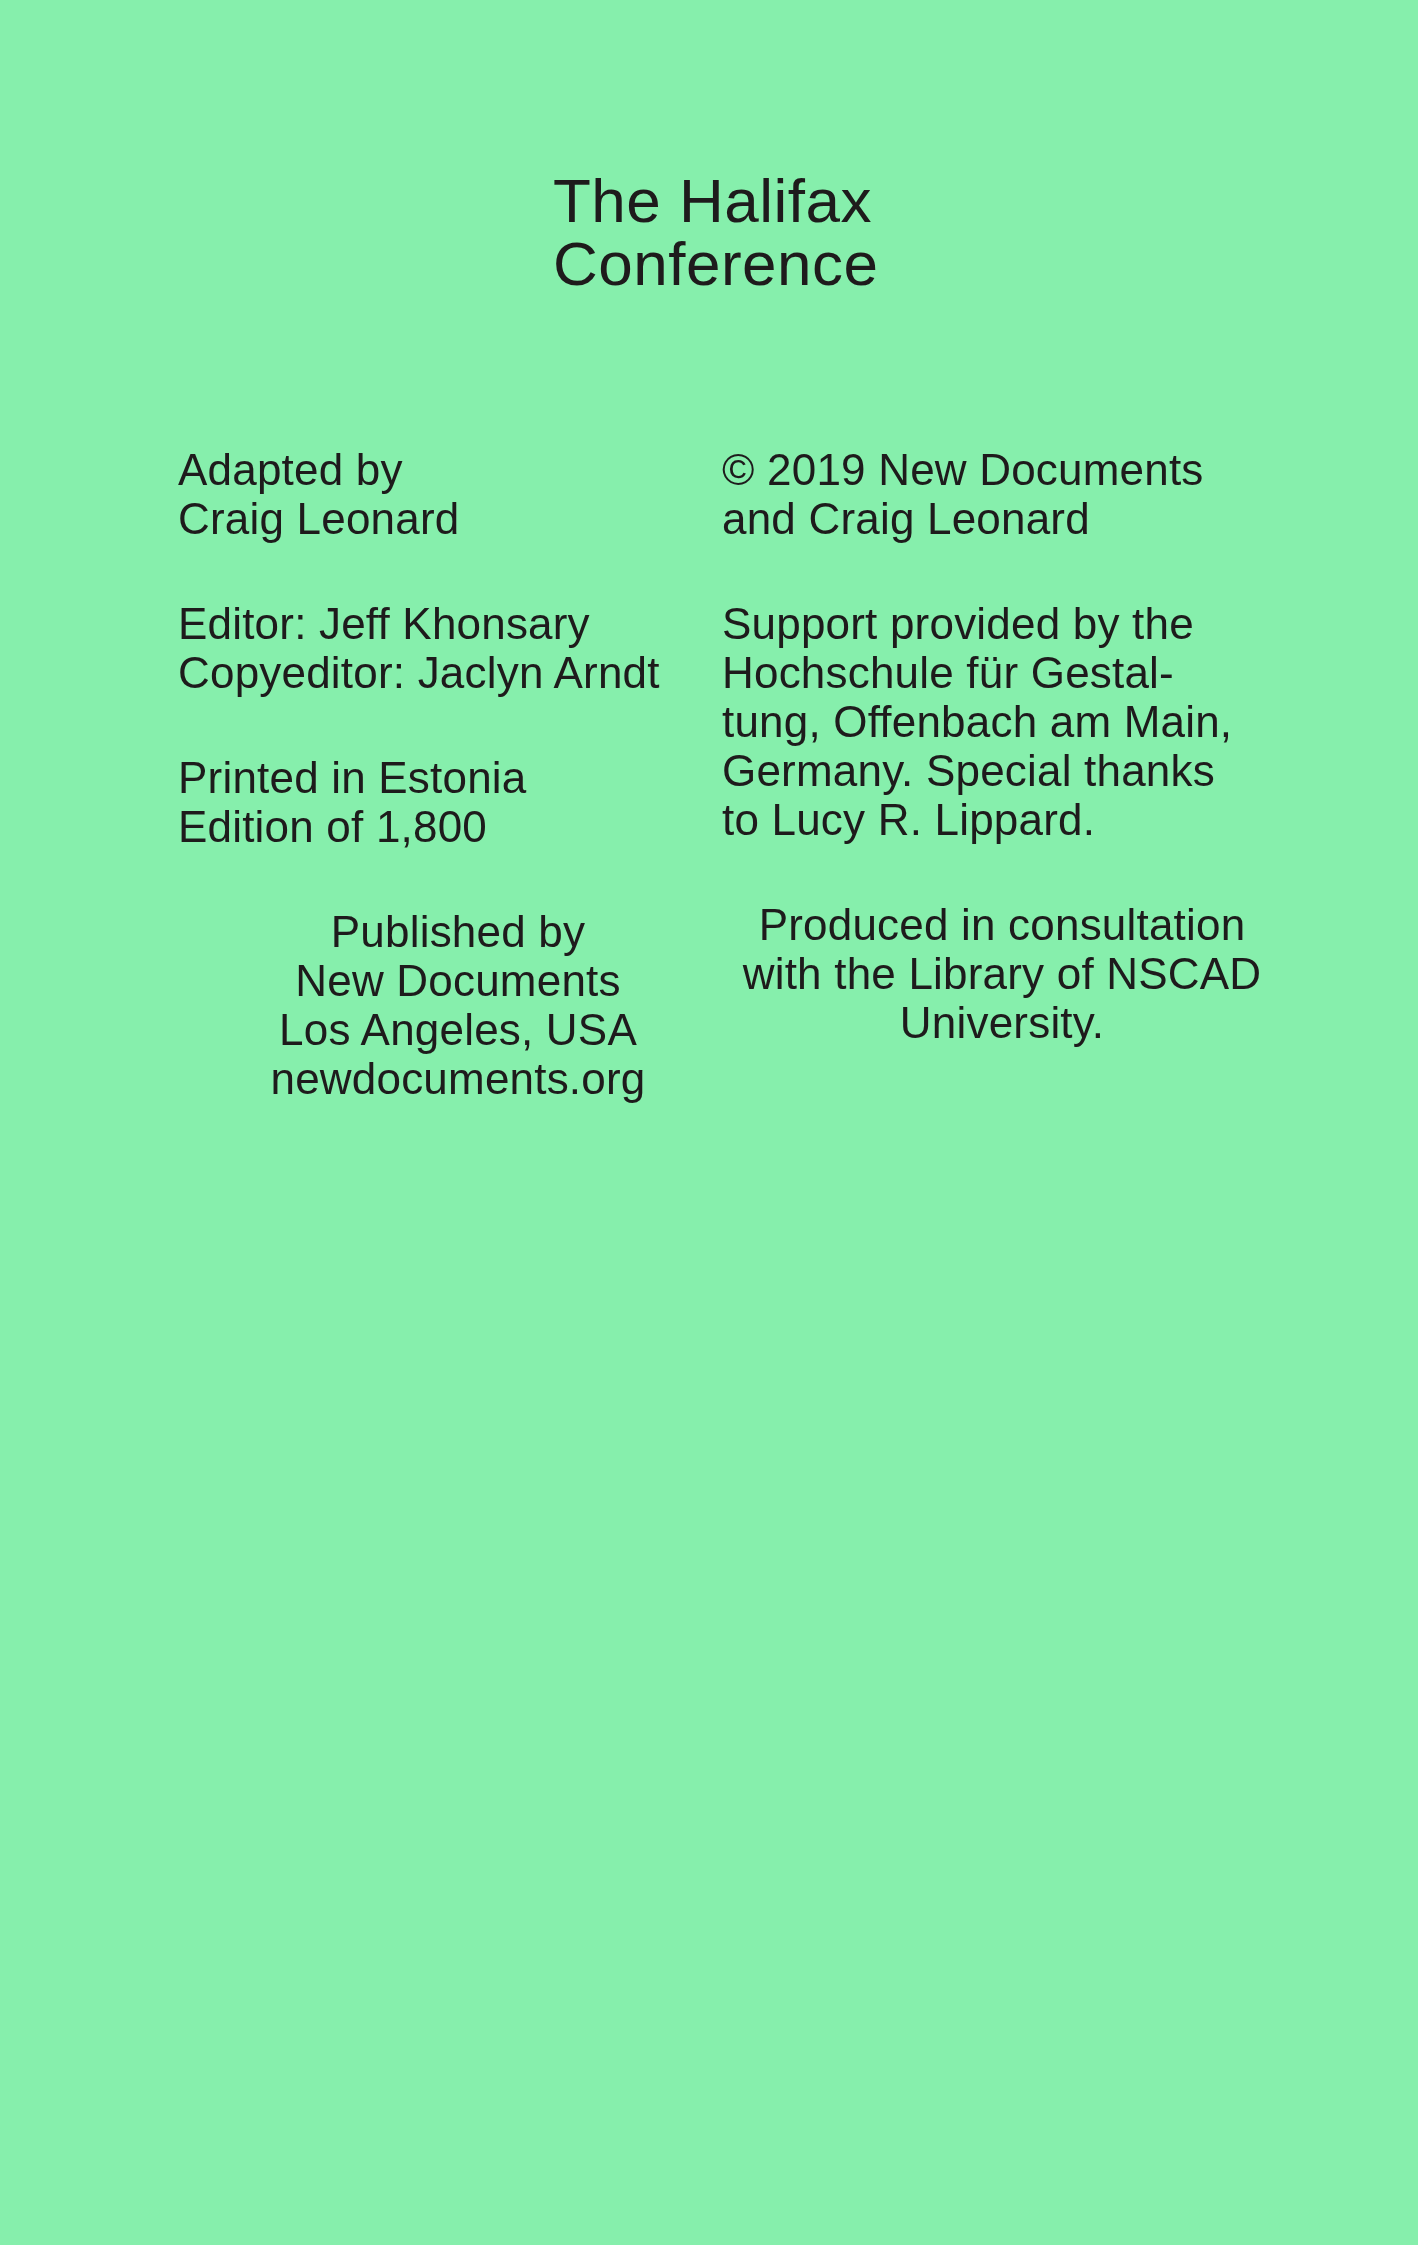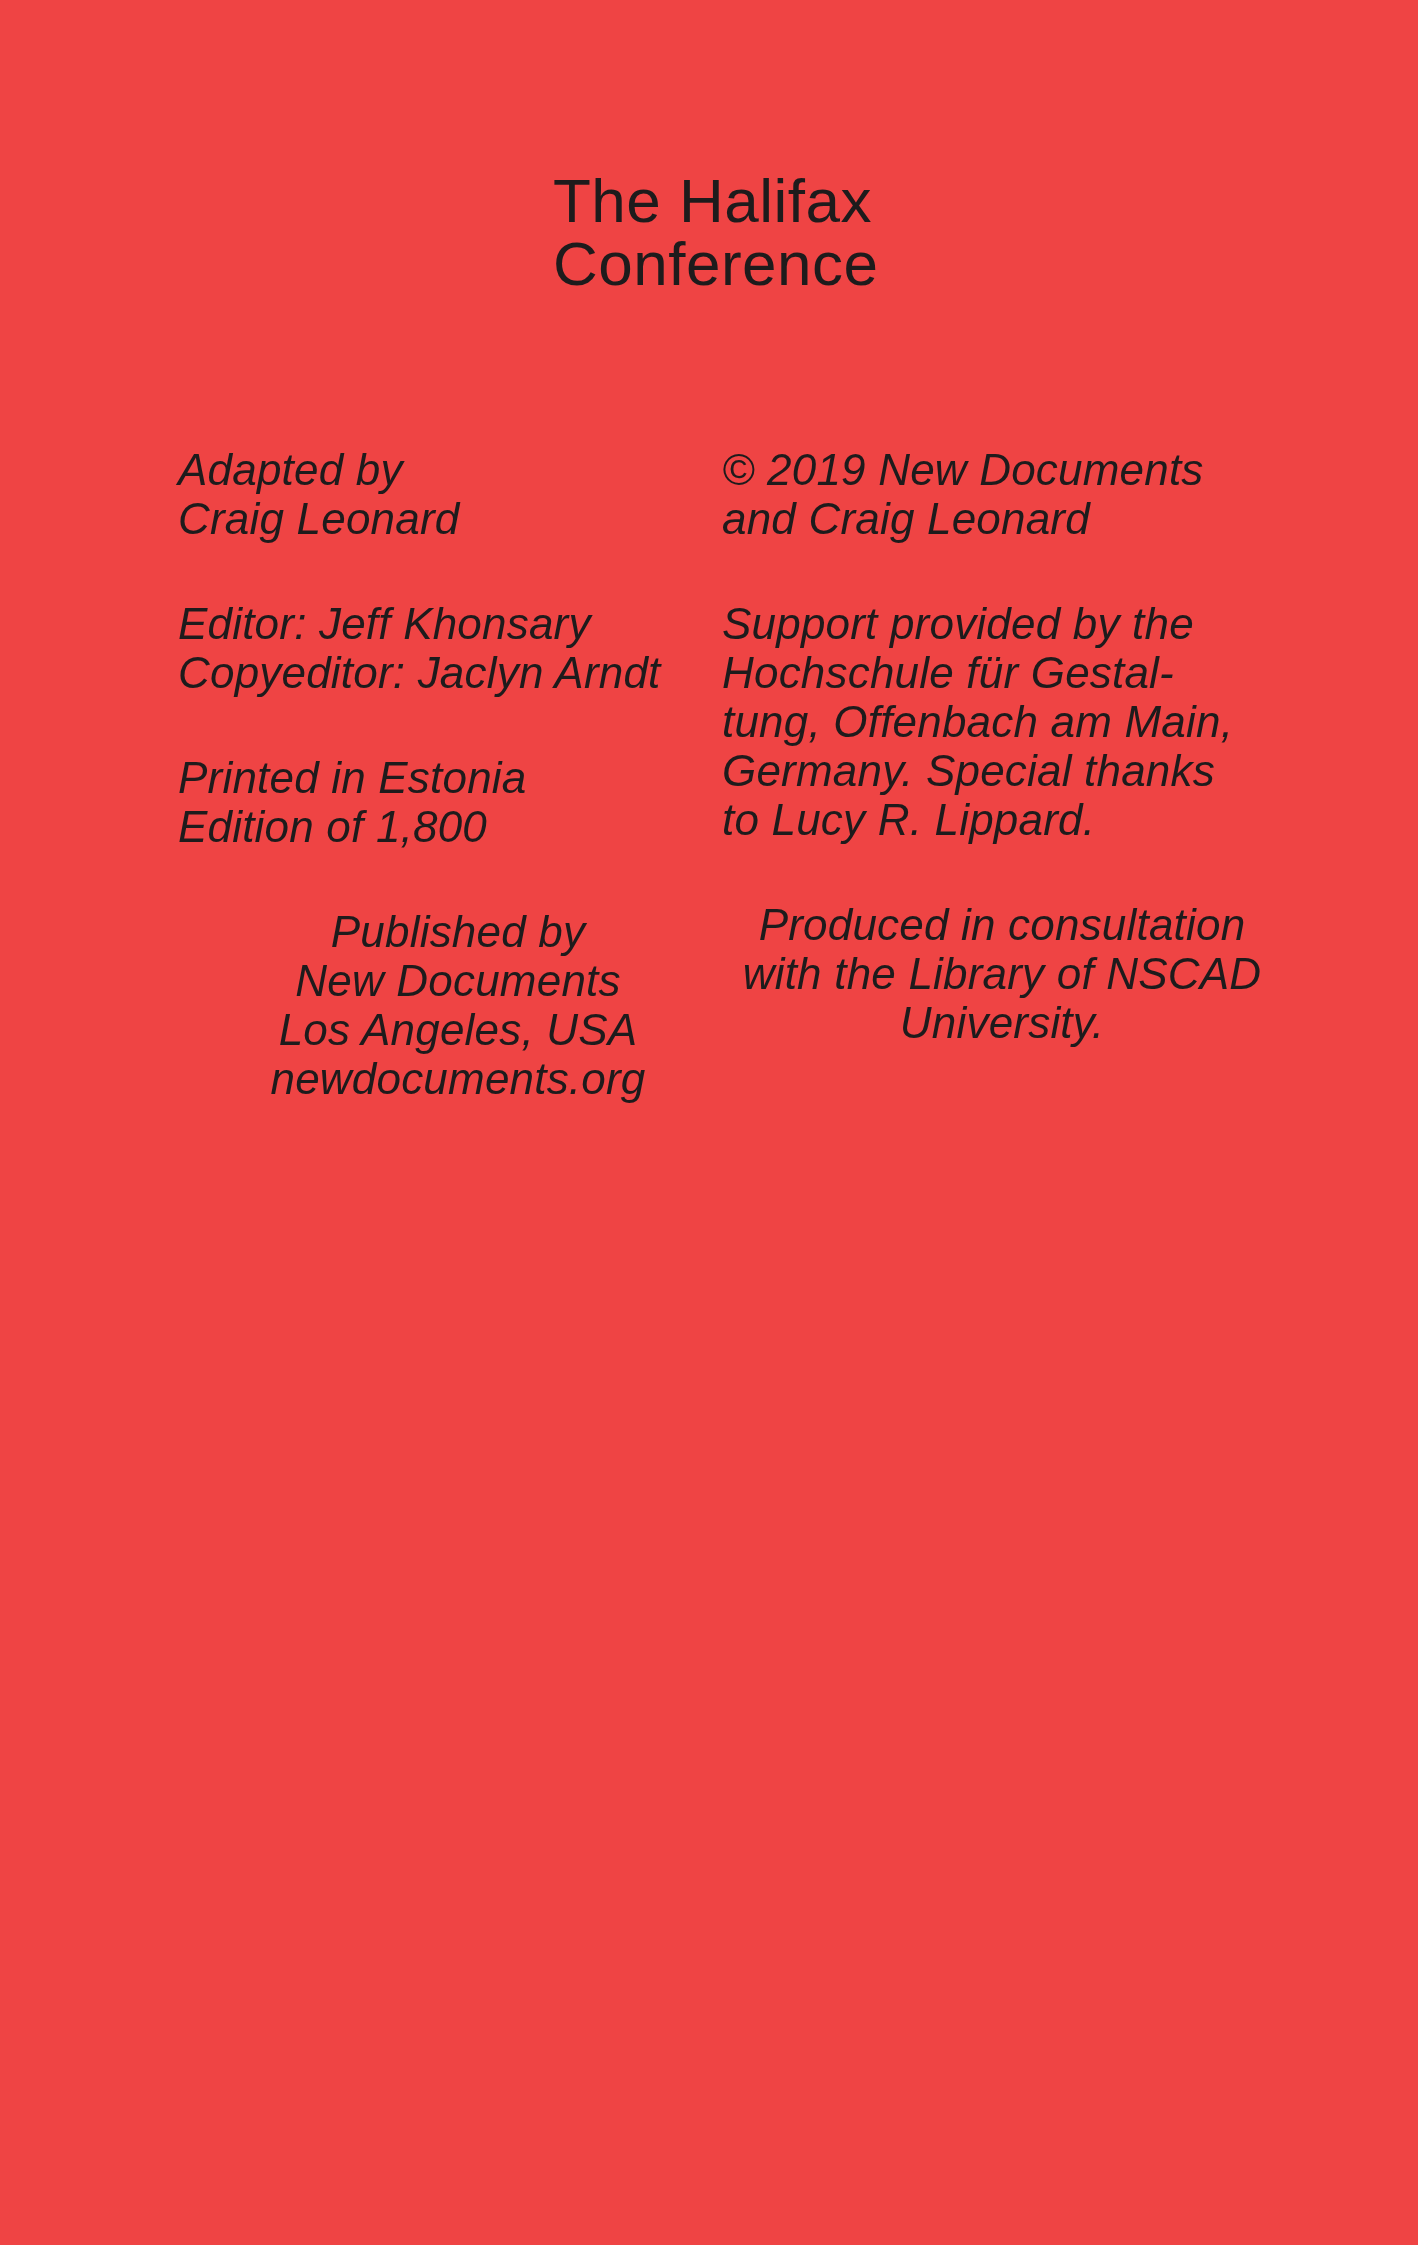--- a/index.html
+++ b/index.html
@@ -12,42 +12,41 @@
     background: #ffffff;
     color: #1e1b1c;
     font-family: "Liberation Sans", "DejaVu Sans", sans-serif;
     -webkit-font-smoothing: antialiased;
   }
   .page {
     position: relative;
     width: 1418px;
     height: 2245px;
     overflow: hidden;
-    background: #ef4444;
+    background: #86efac;
   }
   .title {
     position: absolute;
     left: 553px;
     top: 169px;
     margin: 0;
     font-size: 62px;
     line-height: 63px;
     font-weight: 400;
     letter-spacing: 0.5px;
     white-space: pre-line;
     text-align: left;
   }
   .col {
     position: absolute;
     top: 445px;
     width: 560px;
     font-size: 44px;
     line-height: 49px;
     letter-spacing: 0.2px;
-    font-style: italic;
   }
   .col-left  { left: 178px; }
   .col-right { left: 722px; }
   .para {
     margin: 0 0 56px 0;
     white-space: pre-line;
   }
   .para:last-child { margin-bottom: 0; text-align: center; }
 </style>
 </head>

